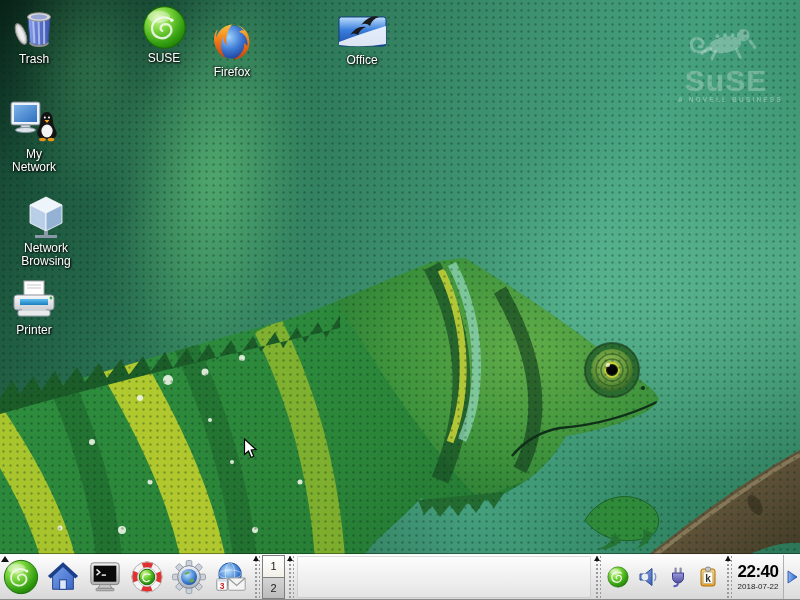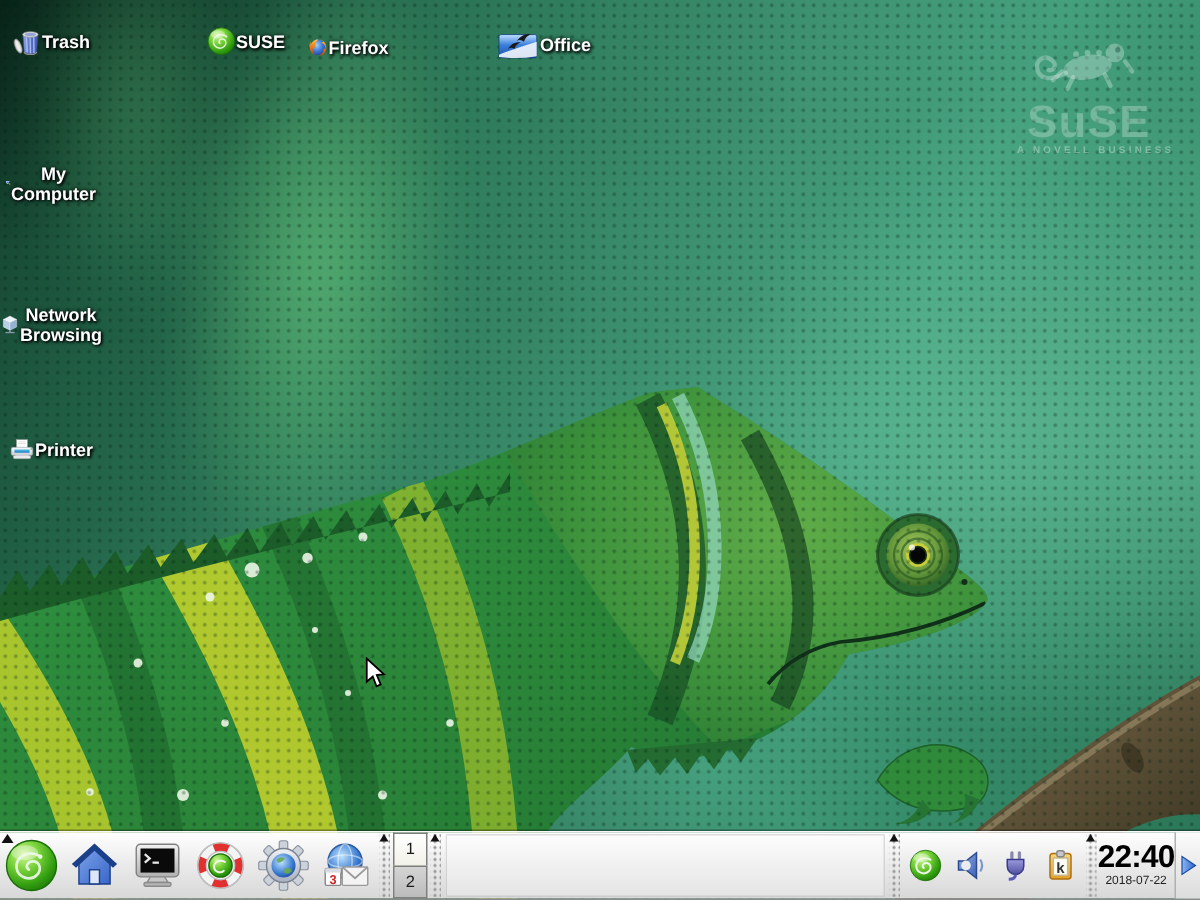--- a/index.html
+++ b/index.html
@@ -30,22 +30,22 @@
     background-size:7px 7px;}
 
   
   .watermark{position:absolute;left:678px;top:16px;width:96px;text-align:center;}
   .wm-brand{font-weight:bold;font-size:30px;line-height:26px;letter-spacing:1px;
     color:rgba(228,244,236,0.30);}
   .wm-tag{font-size:6.5px;font-weight:bold;letter-spacing:2.2px;margin-top:2px;
     color:rgba(228,244,236,0.38);white-space:nowrap;}
 
   
-  .dicon{position:absolute;display:flex;align-items:center;
-    cursor:default;font-weight:bold;}
+  .dicon{position:absolute;display:flex;flex-direction:column;align-items:center;
+    cursor:default;}
   .dlabel{margin-top:2px;font-size:12px;line-height:1.12;color:#fff;text-align:center;
     text-shadow:1px 1px 2px #000,0 0 3px #000;}
 
   
   .cursor{position:absolute;left:243px;top:438px;}
 
   
   .panel{position:absolute;left:0;bottom:0;width:800px;height:46px;box-sizing:border-box;
     display:flex;align-items:stretch;
     background:linear-gradient(#ffffff,#ececec 45%,#d8d8d8);
@@ -67,21 +67,21 @@
     font-size:11px;color:#1a1a1a;border:1px solid #7e7e7e;cursor:pointer;}
   .pcell.active{background:linear-gradient(#ffffff,#f2f1e8);border-bottom-width:0;}
   .pcell.inactive{background:linear-gradient(#d4d4d4,#bcbcbc);}
   .taskbar{flex:1 1 auto;margin:1px 2px;border-radius:1px;
     background:linear-gradient(#fdfdfd,#e4e4e4);box-shadow:inset 0 0 0 1px rgba(160,160,160,0.35);}
   .tray{flex:0 0 auto;display:flex;align-items:center;gap:4px;padding:0 3px;}
   .tbtn{width:26px;height:26px;border:0;background:transparent;padding:0;
     display:flex;align-items:center;justify-content:center;cursor:pointer;}
   .clock{flex:0 0 50px;display:flex;flex-direction:column;align-items:center;
     justify-content:center;cursor:pointer;}
-  .time{font-size:21px;font-weight:bold;color:#000;letter-spacing:-0.5px;line-height:18px;}
+  .time{font-size:17px;font-weight:bold;color:#000;letter-spacing:-0.5px;line-height:18px;}
   .date{font-size:8px;color:#222;margin-top:1px;}
   .hidebtn{flex:0 0 16px;display:flex;align-items:center;justify-content:center;
     border-left:1px solid #b0b0b0;background:linear-gradient(#fbfbfb,#dcdcdc);cursor:pointer;}
 </style>
 </head>
 <body>
 
 <div class="wallpaper">
   <div class="stem2"></div>
   <div class="stem1"></div>
@@ -230,21 +230,21 @@
         </radialGradient>
       </defs>
     <circle cx="20" cy="20" r="18.5" fill="url(#orb)" stroke="#1a6b08"></circle>
     <ellipse cx="15" cy="10.5" rx="10" ry="5.5" fill="#ffffff" opacity="0.35"></ellipse>
     <path d="M26,13 c-9,-5 -18,1 -17,9 c1,7 10,10 15,5 c4,-4 2,-10 -3,-10 c-4,0 -6,4 -3,6" fill="none" stroke="#eef8ea" stroke-width="2" stroke-linecap="round" opacity="0.9"></path>
     <circle cx="26.5" cy="13.5" r="1.6" fill="#eef8ea"></circle>
   </svg>
   <div class="dlabel">SUSE</div>
 </div>
 
-<div class="dicon" style="left:205px;top:9px;width:54px;">
+<div class="dicon" style="left:205px;top:19px;width:54px;">
   <svg width="44" height="45" viewBox="0 0 44 45">
     <defs>
       <radialGradient id="ffg" cx="40%" cy="35%" r="70%">
         <stop offset="0" stop-color="#9fd4ff"></stop>
           <stop offset="55%" stop-color="#3f7ad4"></stop>
           <stop offset="100%" stop-color="#1b3f9a"></stop>
       </radialGradient>
       <linearGradient id="fff" x1="0" y1="0" x2="0" y2="1">
         <stop offset="0" stop-color="#ffc23a"></stop>
           <stop offset="50%" stop-color="#f07818"></stop>
@@ -288,24 +288,24 @@
     <rect x="12" y="27" width="9" height="3" fill="#cfd8e0" stroke="#8a96a2"></rect>
     <ellipse cx="16.5" cy="32" rx="10" ry="2.5" fill="#dde4ea" stroke="#8a96a2"></ellipse>
     <path d="M38,14 c-5,0 -6.5,5 -6.5,10 c0,3 -2,6 -3,9 c-1.3,4 2,8 6,8 l7.5,0 c4,0 7,-4 5.2,-8 c-1.2,-3 -3.2,-6 -3.2,-9 c0,-5 -1.8,-10 -6,-10 Z" fill="#141414"></path>
     <ellipse cx="38" cy="33" rx="5.6" ry="6.5" fill="#f4f4f4"></ellipse>
     <circle cx="35.8" cy="19.5" r="1" fill="#fff"></circle>
       <circle cx="40" cy="19.5" r="1" fill="#fff"></circle>
     <polygon points="35.5,22 40.5,22 38,25" fill="#f5a623"></polygon>
     <ellipse cx="33.5" cy="41.5" rx="3.4" ry="1.8" fill="#e8951a"></ellipse>
     <ellipse cx="42" cy="41.5" rx="3.4" ry="1.8" fill="#e8951a"></ellipse>
   </svg>
-  <div class="dlabel">My Computer</div>
-</div>
-
-<div class="dicon" style="left:0px;top:192px;width:68px;">
+  <div class="dlabel">My Network</div>
+</div>
+
+<div class="dicon" style="left:0px;top:192px;width:68px;padding-left:12px;">
   <svg width="48" height="48" viewBox="0 0 48 48">
     <polygon points="24,5 40,13 24,21 8,13" fill="#eef4fb" stroke="#ffffff" stroke-width="0.8"></polygon>
     <polygon points="8,13 24,21 24,39 8,31" fill="#b9cfe8" stroke="#ffffff" stroke-width="0.8"></polygon>
     <polygon points="40,13 24,21 24,39 40,31" fill="#94b2d4" stroke="#ffffff" stroke-width="0.8"></polygon>
     <rect x="22" y="39" width="4" height="4" fill="#8a98a8"></rect>
     <rect x="13" y="43" width="22" height="3" fill="#8a98a8"></rect>
   </svg>
   <div class="dlabel">Network Browsing</div>
 </div>
 

